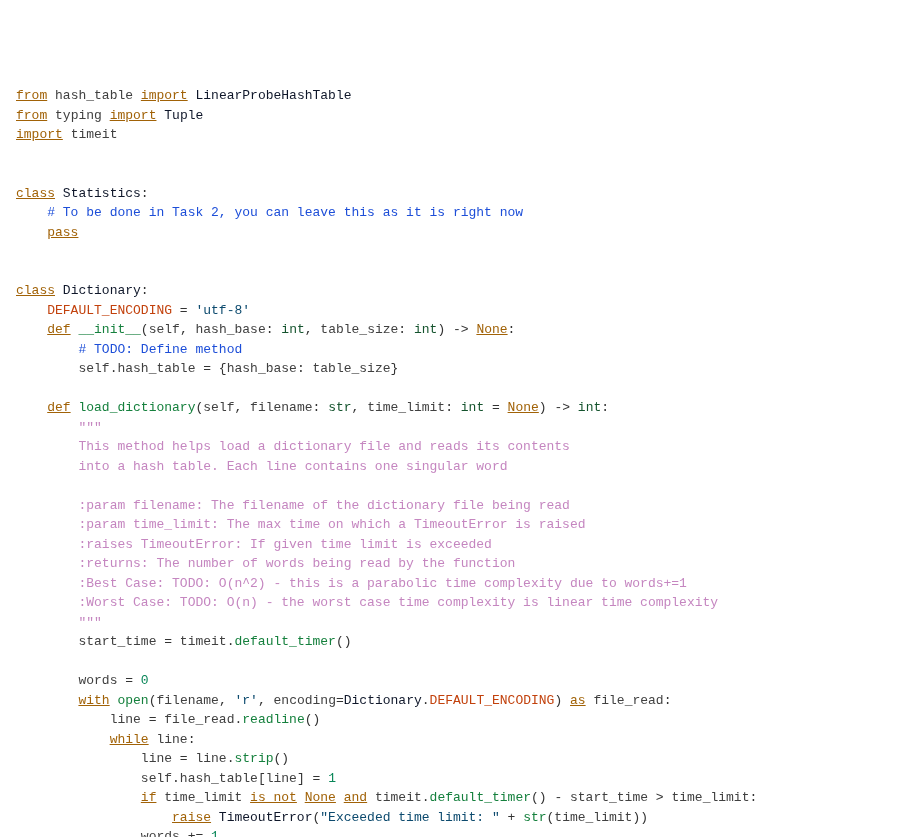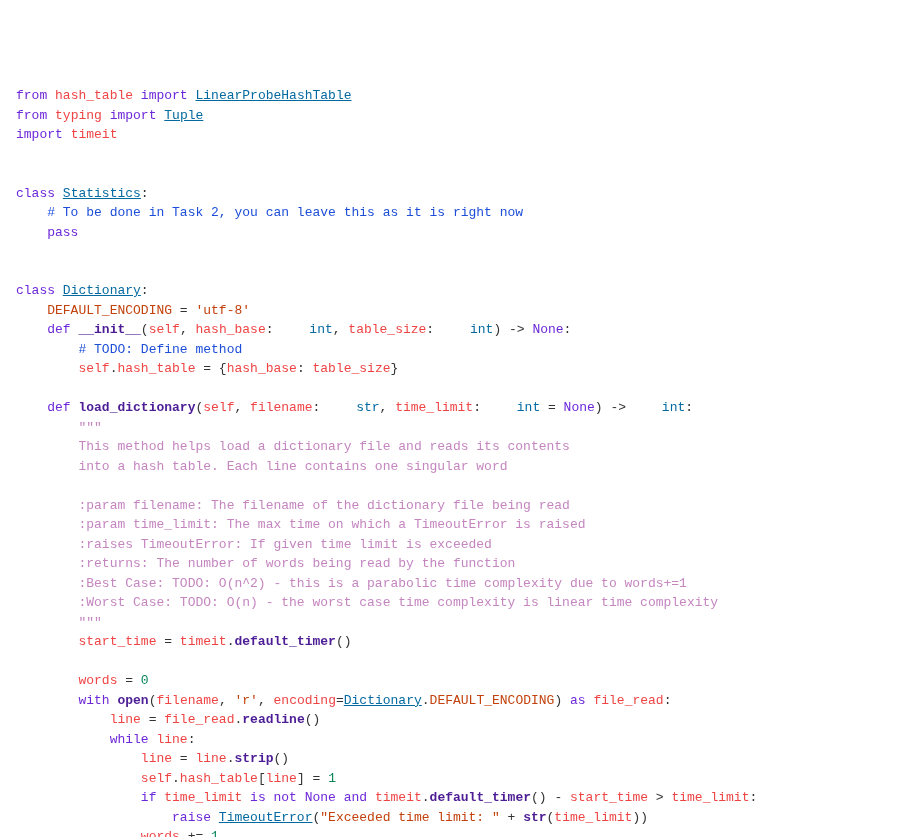--- a/index.html
+++ b/index.html
@@ -6,30 +6,30 @@
       margin: 0;
       padding: 8px 16px;
       background: #ffffff;
       font-family: 'Consolas', 'Monaco', 'Courier New', monospace;
       font-size: 13px;
       line-height: 1.5;
       color: #333;
       white-space: pre;
     }
     .line { display: block; }
-    .kw { color: #6d28d9; }
-    .cls { color: #0369a1; text-decoration: underline; }
-    .func { color: #4c1d95; font-weight: bold; }
-    .str { color: #c2410c; }
+    .kw { color: #a16207; text-decoration: underline; }
+    .cls { color: #0f172a; }
+    .func { color: #15803d; }
+    .str { color: #0c4a6e; }
     .doc { color: #c586c0; }
     .com { color: #1d4ed8; }
     .num { color: #098658; }
-    .var { color: #ef4444; }
+    .var { color: #404040; }
     .const { color: #c2410c; }
-    .builtin { color: #0369a1; margin-left: 28px; }
+    .builtin { color: #14532d; }
     .txt { color: #333; }
   </style>
 </head>
 <body>
 
 
 
 <div><span class="line"><span class="kw">from</span> <span class="var">hash_table</span> <span class="kw">import</span> <span class="cls">LinearProbeHashTable</span></span><span class="line"><span class="kw">from</span> <span class="var">typing</span> <span class="kw">import</span> <span class="cls">Tuple</span></span><span class="line"><span class="kw">import</span> <span class="var">timeit</span></span><span class="line"> </span><span class="line"> </span><span class="line"><span class="kw">class</span> <span class="cls">Statistics</span><span class="txt">:</span></span><span class="line">    <span class="com"># To be done in Task 2, you can leave this as it is right now</span></span><span class="line">    <span class="kw">pass</span></span><span class="line"> </span><span class="line"> </span><span class="line"><span class="kw">class</span> <span class="cls">Dictionary</span><span class="txt">:</span></span><span class="line">    <span class="const">DEFAULT_ENCODING</span><span class="txt"> = </span><span class="str">'utf-8'</span></span><span class="line">    <span class="kw">def</span> <span class="func">__init__</span><span class="txt">(</span><span class="var">self</span><span class="txt">, </span><span class="var">hash_base</span><span class="txt">: </span><span class="builtin">int</span><span class="txt">, </span><span class="var">table_size</span><span class="txt">: </span><span class="builtin">int</span><span class="txt">) -&gt; </span><span class="kw">None</span><span class="txt">:</span></span><span class="line">        <span class="com"># TODO: Define method</span></span><span class="line">        <span class="var">self</span><span class="txt">.</span><span class="var">hash_table</span><span class="txt"> = {</span><span class="var">hash_base</span><span class="txt">: </span><span class="var">table_size</span><span class="txt">}</span></span><span class="line"> </span><span class="line">    <span class="kw">def</span> <span class="func">load_dictionary</span><span class="txt">(</span><span class="var">self</span><span class="txt">, </span><span class="var">filename</span><span class="txt">: </span><span class="builtin">str</span><span class="txt">, </span><span class="var">time_limit</span><span class="txt">: </span><span class="builtin">int</span><span class="txt"> = </span><span class="kw">None</span><span class="txt">) -&gt; </span><span class="builtin">int</span><span class="txt">:</span></span><span class="line">        <span class="doc">"""</span></span><span class="line">        <span class="doc">This method helps load a dictionary file and reads its contents</span></span><span class="line">        <span class="doc">into a hash table. Each line contains one singular word</span></span><span class="line"> </span><span class="line">        <span class="doc">:param filename: The filename of the dictionary file being read</span></span><span class="line">        <span class="doc">:param time_limit: The max time on which a TimeoutError is raised</span></span><span class="line">        <span class="doc">:raises TimeoutError: If given time limit is exceeded</span></span><span class="line">        <span class="doc">:returns: The number of words being read by the function</span></span><span class="line">        <span class="doc">:Best Case: TODO: O(n^2) - this is a parabolic time complexity due to words+=1</span></span><span class="line">        <span class="doc">:Worst Case: TODO: O(n) - the worst case time complexity is linear time complexity</span></span><span class="line">        <span class="doc">"""</span></span><span class="line">        <span class="var">start_time</span><span class="txt"> = </span><span class="var">timeit</span><span class="txt">.</span><span class="func">default_timer</span><span class="txt">()</span></span><span class="line"> </span><span class="line">        <span class="var">words</span><span class="txt"> = </span><span class="num">0</span></span><span class="line">        <span class="kw">with</span><span> </span><span class="func">open</span><span class="txt">(</span><span class="var">filename</span><span class="txt">, </span><span class="str">'r'</span><span class="txt">, </span><span class="var">encoding</span><span class="txt">=</span><span class="cls">Dictionary</span><span class="txt">.</span><span class="const">DEFAULT_ENCODING</span><span class="txt">) </span><span class="kw">as</span><span> </span><span class="var">file_read</span><span class="txt">:</span></span><span class="line">            <span class="var">line</span><span class="txt"> = </span><span class="var">file_read</span><span class="txt">.</span><span class="func">readline</span><span class="txt">()</span></span><span class="line">            <span class="kw">while</span><span> </span><span class="var">line</span><span class="txt">:</span></span><span class="line">                <span class="var">line</span><span class="txt"> = </span><span class="var">line</span><span class="txt">.</span><span class="func">strip</span><span class="txt">()</span></span><span class="line">                <span class="var">self</span><span class="txt">.</span><span class="var">hash_table</span><span class="txt">[</span><span class="var">line</span><span class="txt">] = </span><span class="num">1</span></span><span class="line">                <span class="kw">if</span><span> </span><span class="var">time_limit</span><span> </span><span class="kw">is not</span><span> </span><span class="kw">None</span><span> </span><span class="kw">and</span><span> </span><span class="var">timeit</span><span class="txt">.</span><span class="func">default_timer</span><span class="txt">()</span><span class="txt"> - </span><span class="var">start_time</span><span class="txt"> &gt; </span><span class="var">time_limit</span><span class="txt">:</span></span><span class="line">                    <span class="kw">raise</span><span> </span><span class="cls">TimeoutError</span><span class="txt">(</span><span class="str">"Exceeded time limit: "</span><span class="txt"> + </span><span class="func">str</span><span class="txt">(</span><span class="var">time_limit</span><span class="txt">))</span></span><span class="line">                <span class="var">words</span><span class="txt"> += </span><span class="num">1</span></span></div>
 
 

